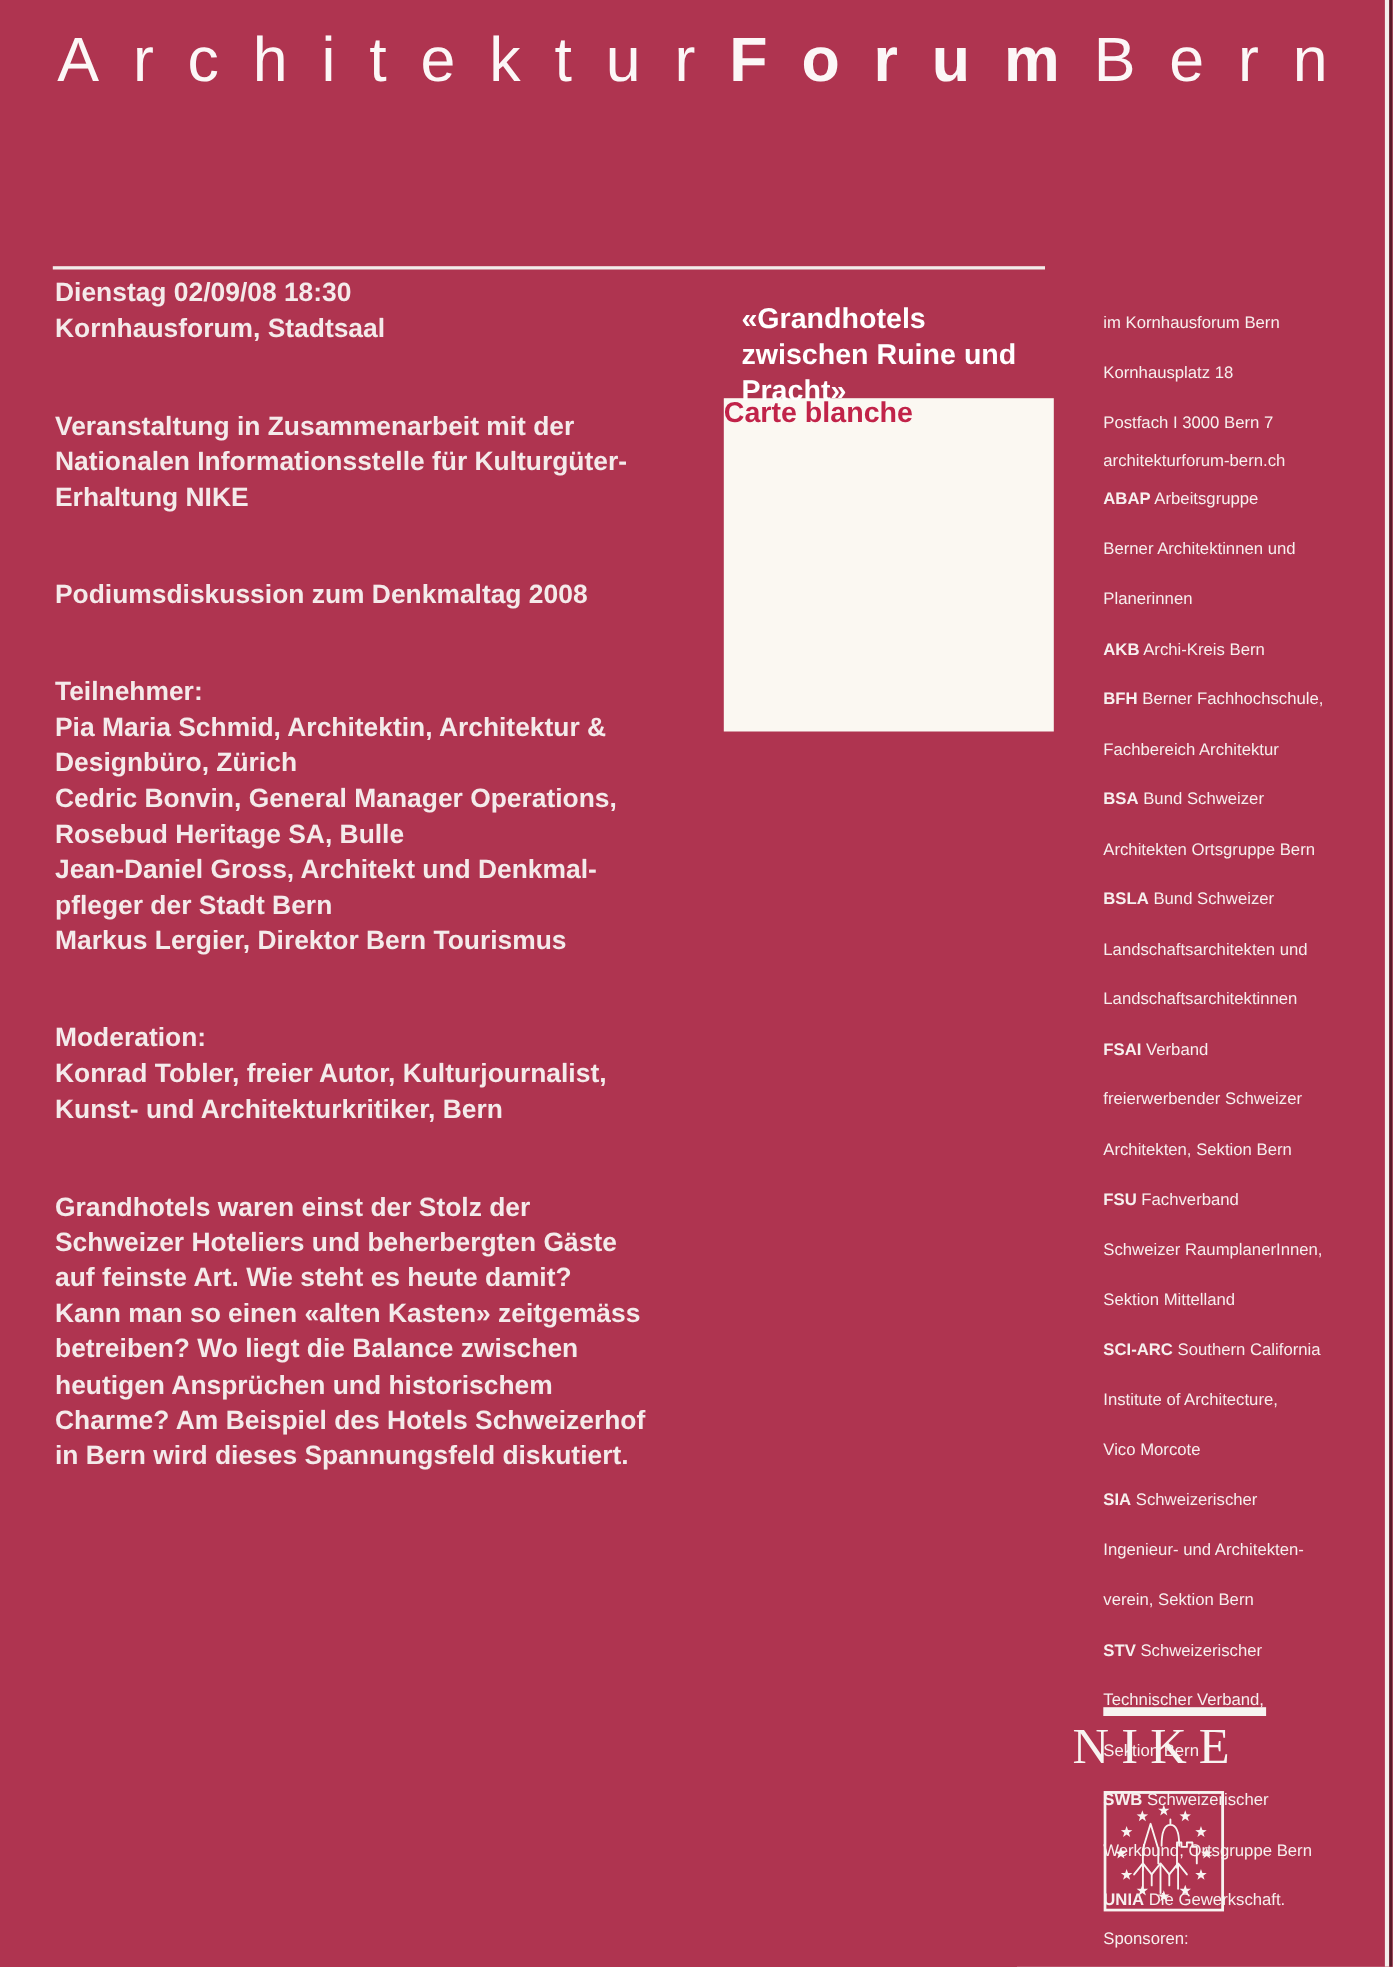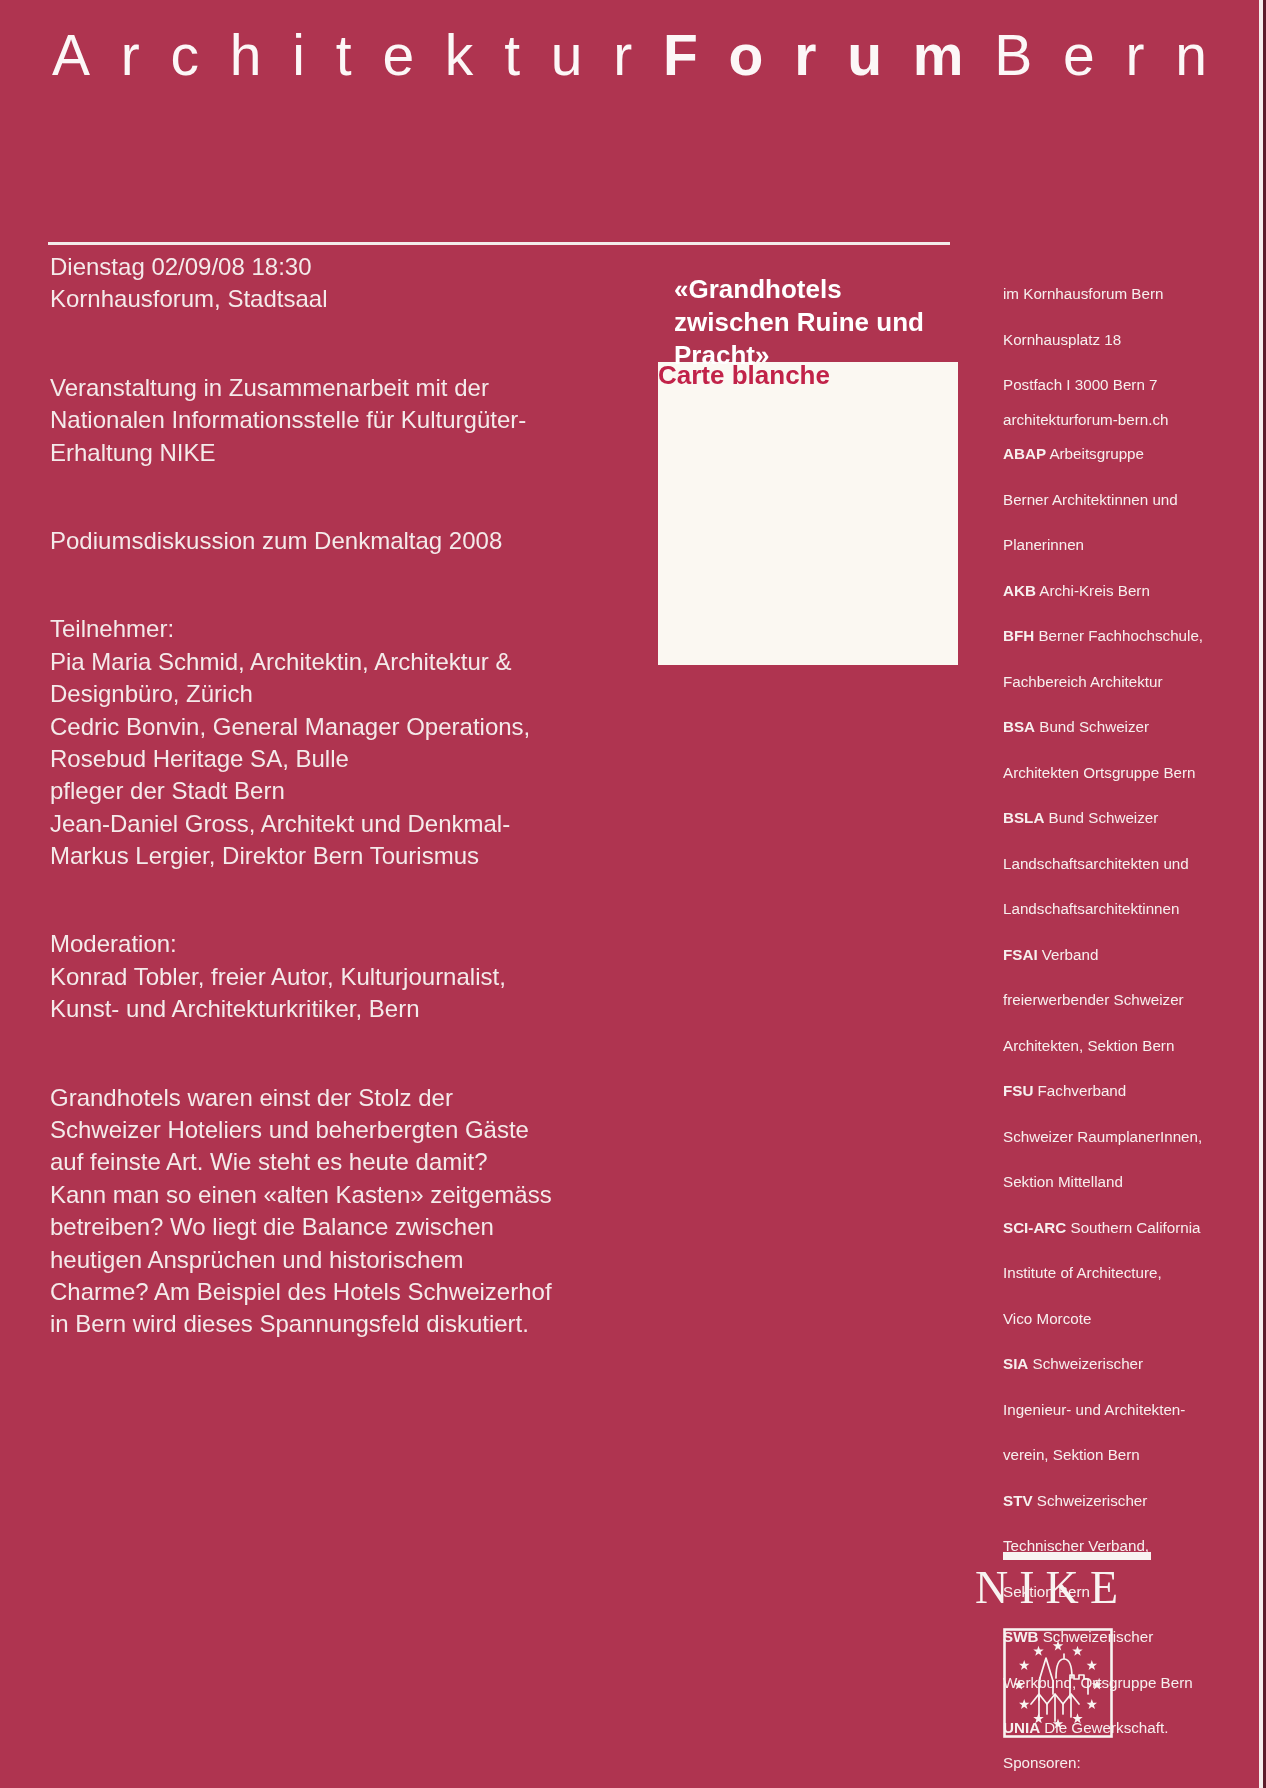--- a/index.html
+++ b/index.html
@@ -17,21 +17,21 @@
   .masthead .ls { letter-spacing:0.54em; font-weight:300; }
   .masthead .bold { font-weight:bold; }
   
   .rule {
     position:absolute; left:48px; top:242px; width:902px; height:2.5px;
     background:#f3ebea;
   }
   
   .left-col {
     position:absolute; left:50px; top:251px; width:600px;
-    color:#f4eaea; font-size:24px; line-height:32.4px; white-space:nowrap;
+    color:#f4eaea; font-size:24px; line-height:32.4px; white-space:nowrap;font-weight:bold;
   }
   .left-col .line { height:32.4px; }
   .left-col .gap { margin-top:56px; }
   
   .white-box {
     position:absolute; left:658px; top:362px; width:300px; height:303px;
     background:#fbf8f2; z-index:1;
   }
   .mid-heading {
     position:absolute; left:658px; top:257px; z-index:2;
@@ -94,23 +94,23 @@
       <div class="line gap"><span>Teilnehmer:</span></div>
 
       <div class="line"><span>Pia Maria Schmid, Architektin, Architektur &amp;</span></div>
 
       <div class="line"><span>Designbüro, Zürich</span></div>
 
       <div class="line"><span>Cedric Bonvin, General Manager Operations,</span></div>
 
       <div class="line"><span>Rosebud Heritage SA, Bulle</span></div>
 
+      <div class="line"><span>Jean-Daniel Gross, Architekt und Denkmal-</span></div>
+
       <div class="line"><span>pfleger der Stadt Bern</span></div>
-
-      <div class="line"><span>Jean-Daniel Gross, Architekt und Denkmal-</span></div>
 
       <div class="line"><span>Markus Lergier, Direktor Bern Tourismus</span></div>
 
       <div class="line gap"><span>Moderation:</span></div>
 
       <div class="line"><span>Konrad Tobler, freier Autor, Kulturjournalist,</span></div>
 
       <div class="line"><span>Kunst- und Architekturkritiker, Bern</span></div>
 
       <div class="line gap"><span>Grandhotels waren einst der Stolz der</span></div>

